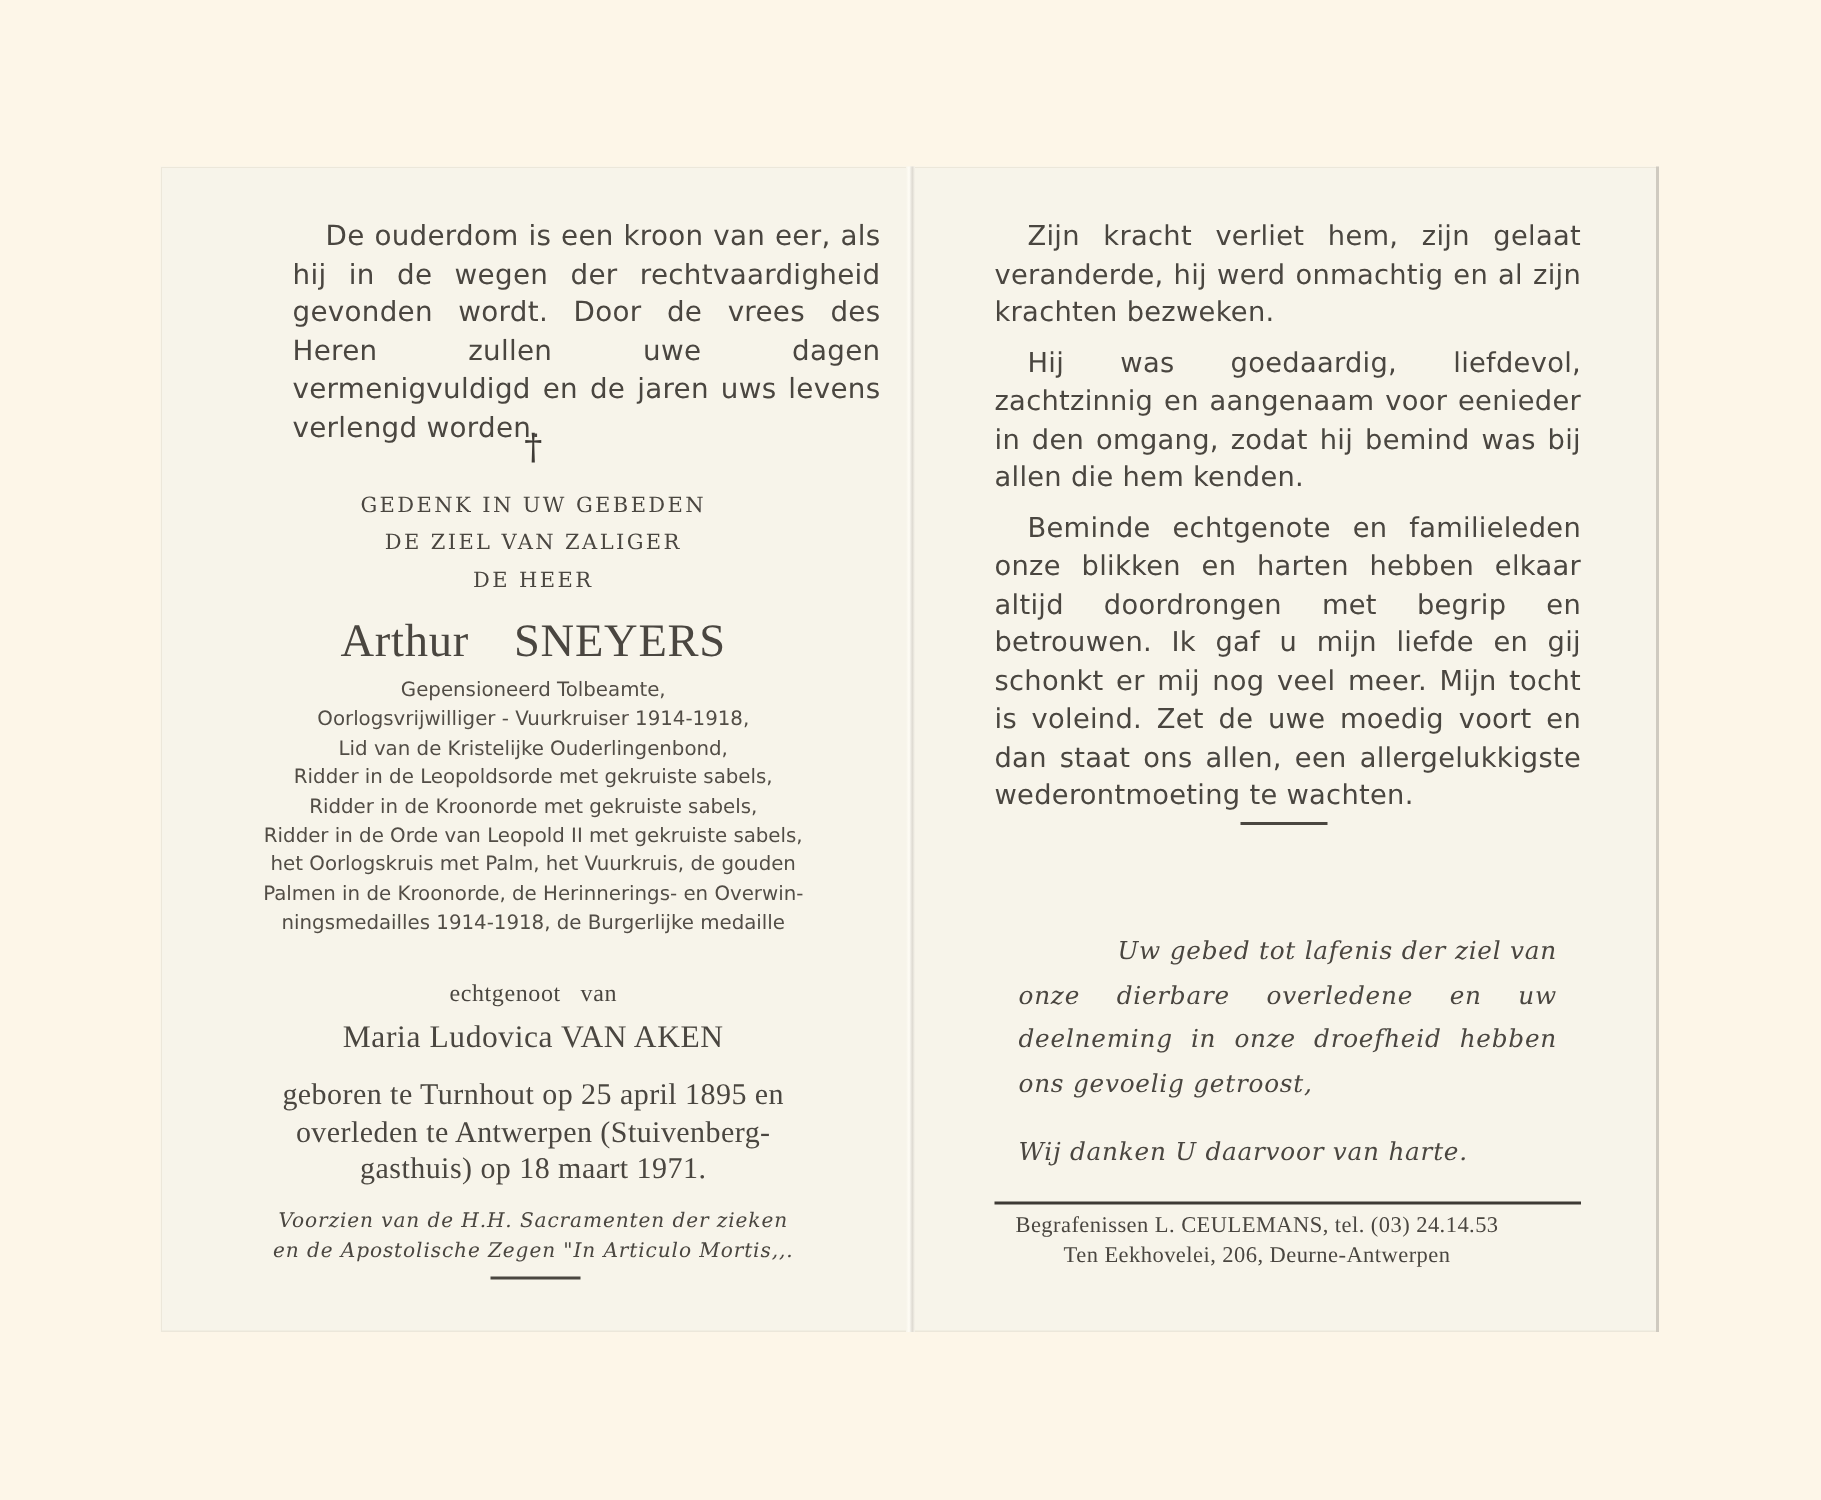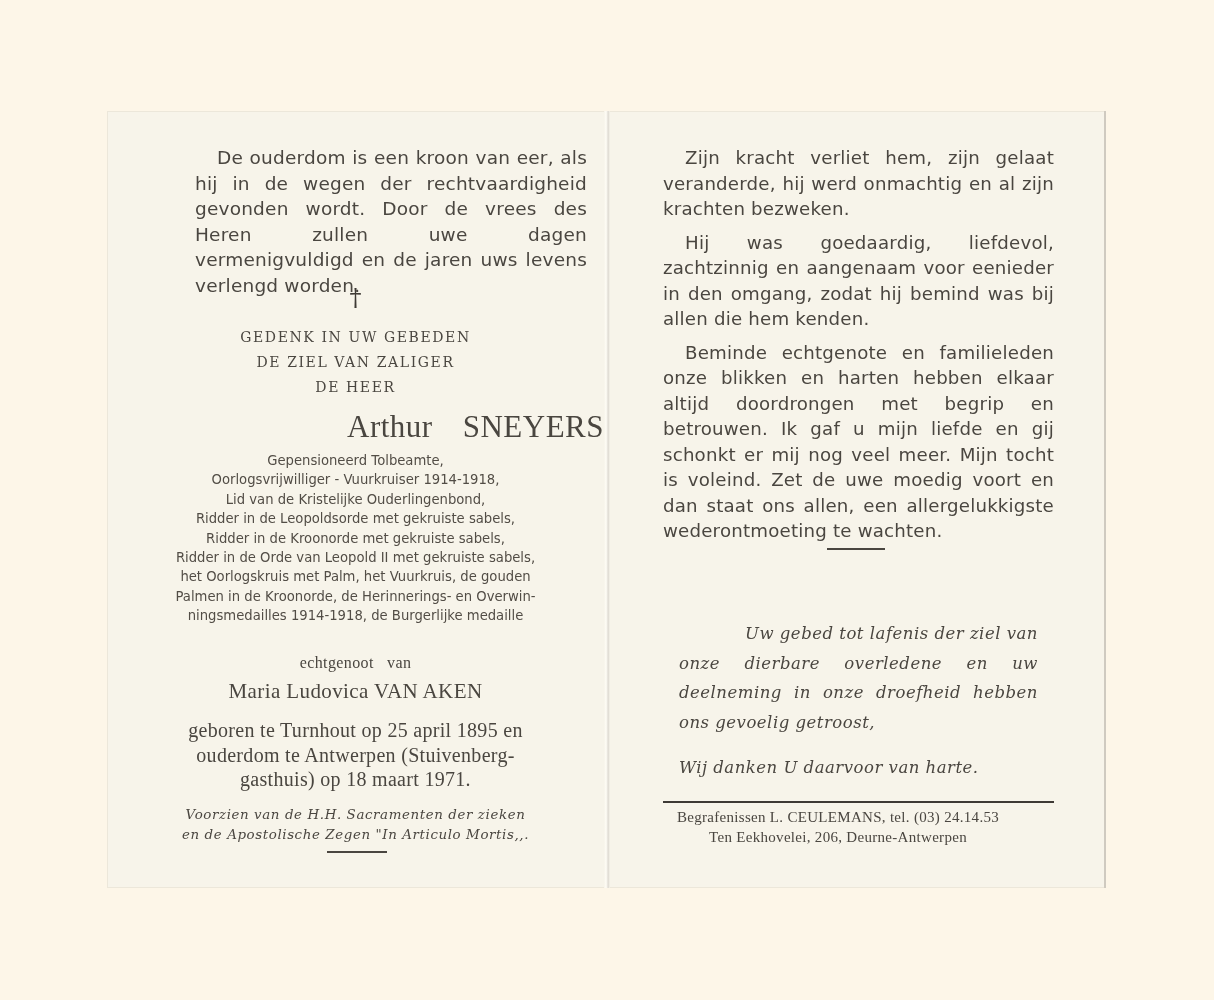--- a/index.html
+++ b/index.html
@@ -38,21 +38,21 @@
 
   .cross {
     position:absolute; left:0; right:0; top:173px; text-align:center;
     font-family:"DejaVu Serif", serif; font-size:24px; color:#3e3a35;
   }
   .caps {
     position:absolute; left:0; right:0; text-align:center;
     font-family:"DejaVu Serif", serif; font-size:14px; letter-spacing:1.6px; color:#4a4640;
   }
   .name {
-    position:absolute; left:0; right:0; top:298px; text-align:right;
+    position:absolute; left:0; right:0; top:298px; text-align:center;
     font-family:"Liberation Serif", serif; font-size:31px; color:#4a4640; letter-spacing:0.5px;
   }
   .name .gap { display:inline-block; width:30px; }
   .titles {
     position:absolute; left:40px; right:40px; top:340px; text-align:center;
     font-family:"DejaVu Sans", sans-serif; font-size:13.2px; line-height:19.4px; color:#524d46;
   }
   .titles div { white-space:nowrap; }
   .spouse-label {
     position:absolute; left:0; right:0; top:543px; text-align:center;
@@ -124,21 +124,21 @@
       <div>het Oorlogskruis met Palm, het Vuurkruis, de gouden</div>
       <div>Palmen in de Kroonorde, de Herinnerings- en Overwin-</div>
       <div>ningsmedailles 1914-1918, de Burgerlijke medaille</div>
     </div>
 
     <div class="spouse-label" style="white-space:pre">echtgenoot   van</div>
     <div class="spouse">Maria Ludovica VAN AKEN</div>
 
     <div class="dates">
       <div>geboren te Turnhout op 25 april 1895 en</div>
-      <div>ouderdom te Antwerpen (Stuivenberg-</div>
+      <div>overleden te Antwerpen (Stuivenberg-</div>
       <div>gasthuis) op 18 maart 1971.</div>
     </div>
 
     <div class="sacr">
       <div>Voorzien van de H.H. Sacramenten der zieken</div>
       <div>en de Apostolische Zegen "In Articulo Mortis,,.</div>
     </div>
     <div class="rule-small" style="left:220px; width:60px; top:740px;"></div>
   </div>
 

